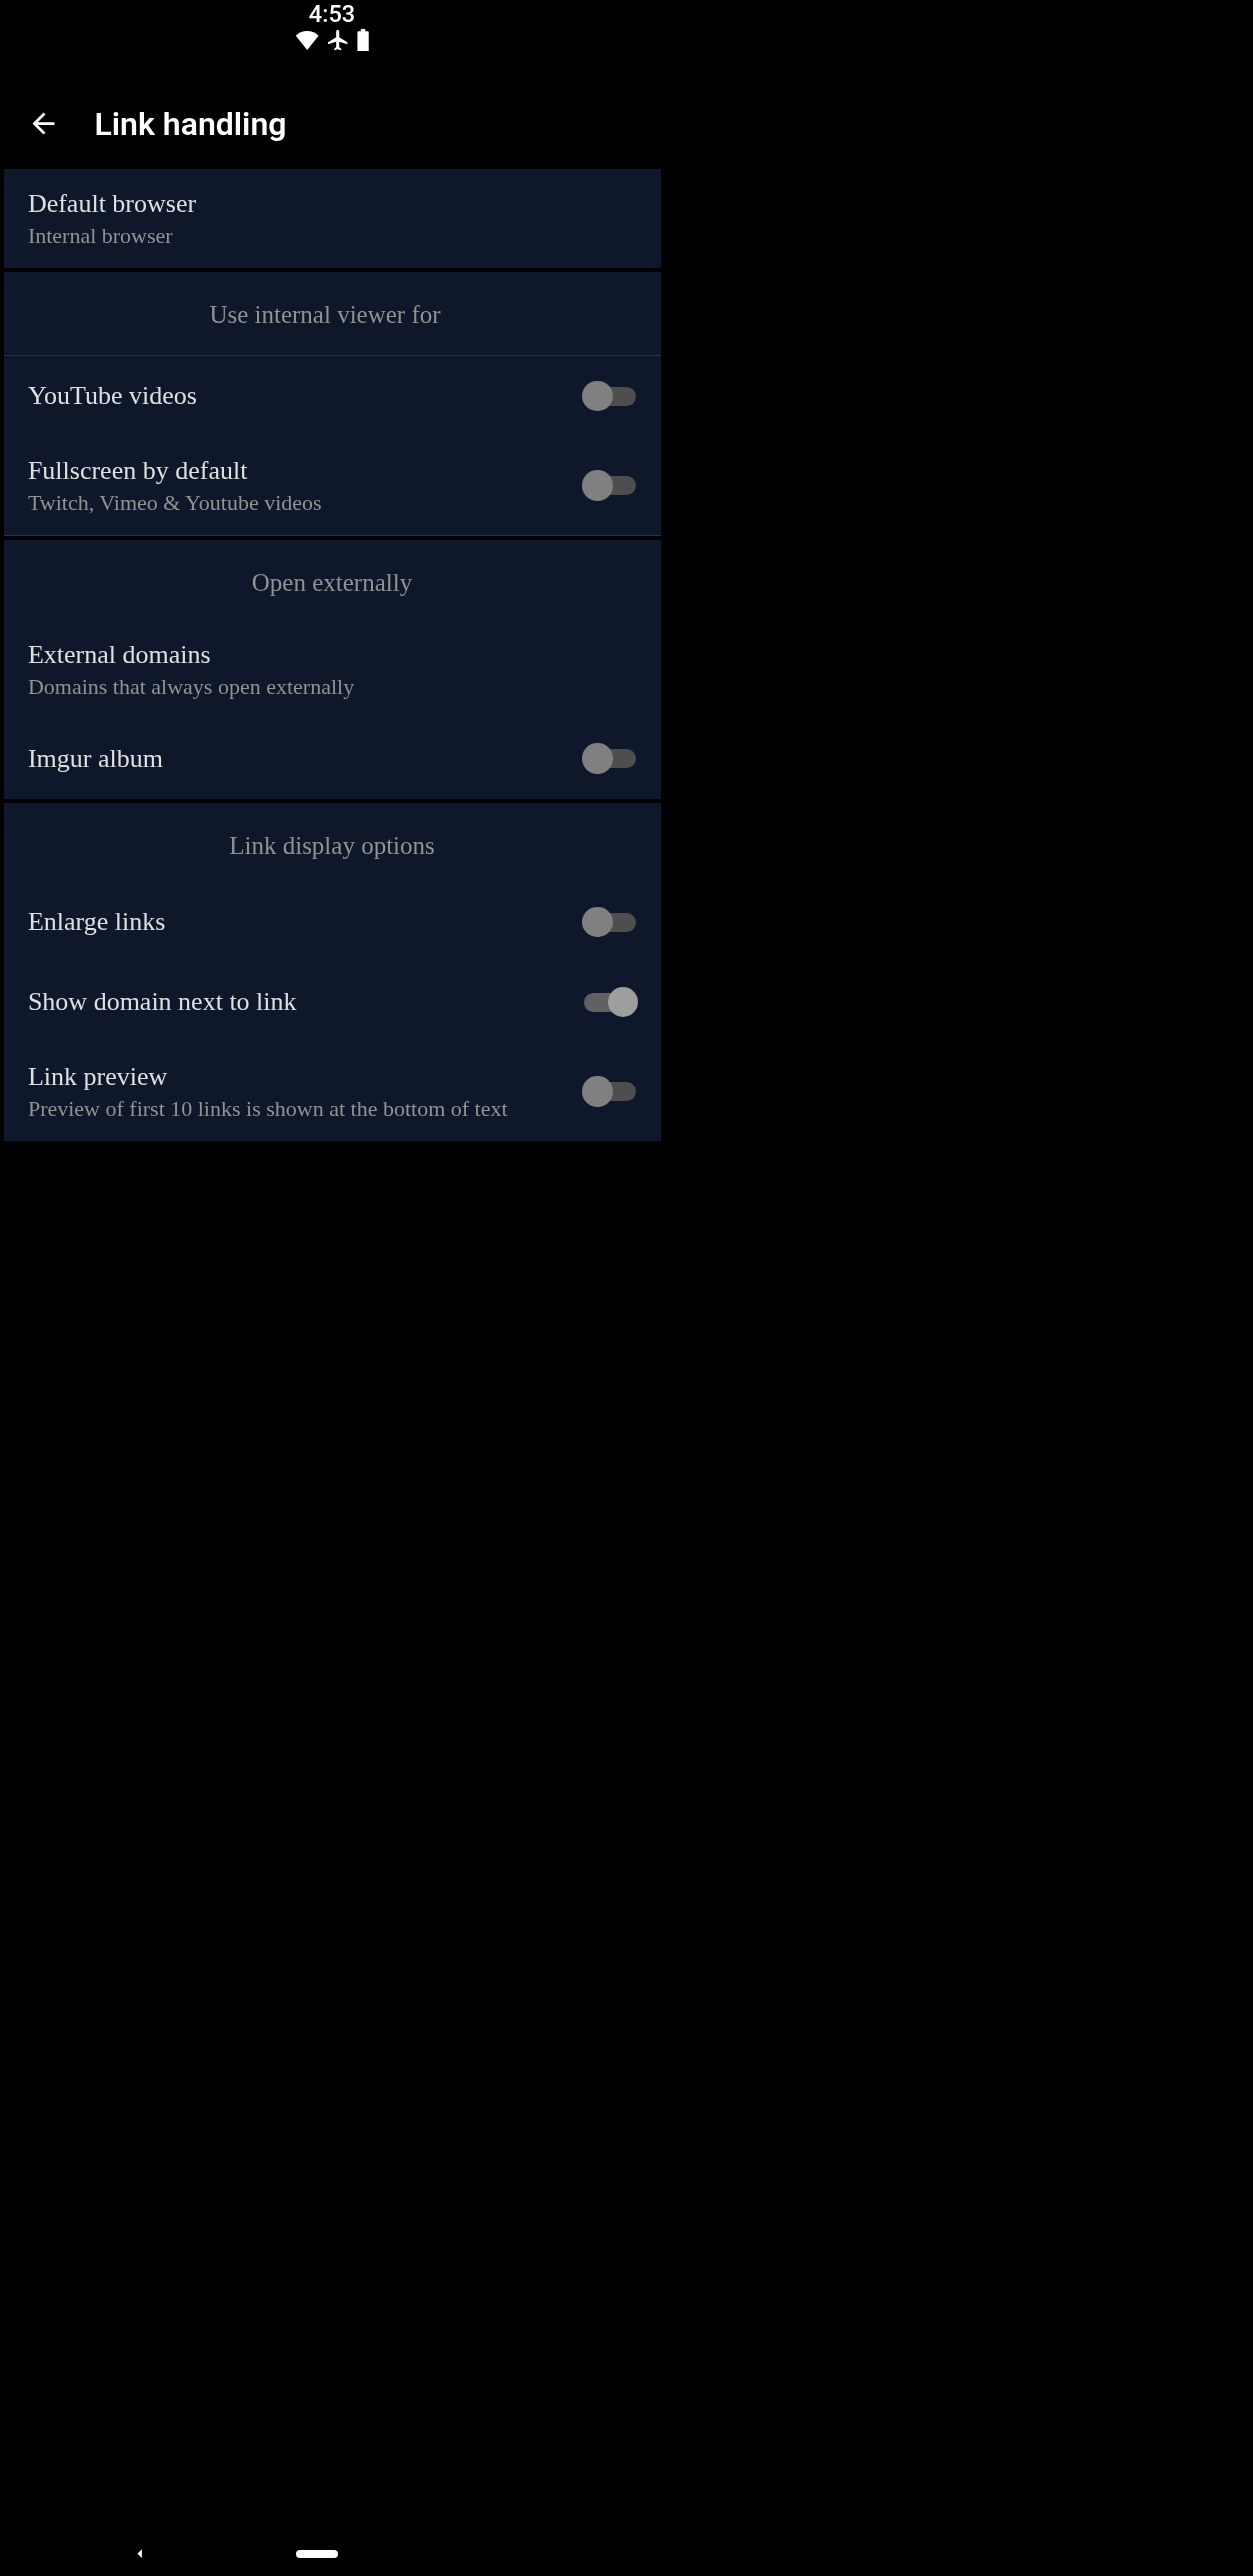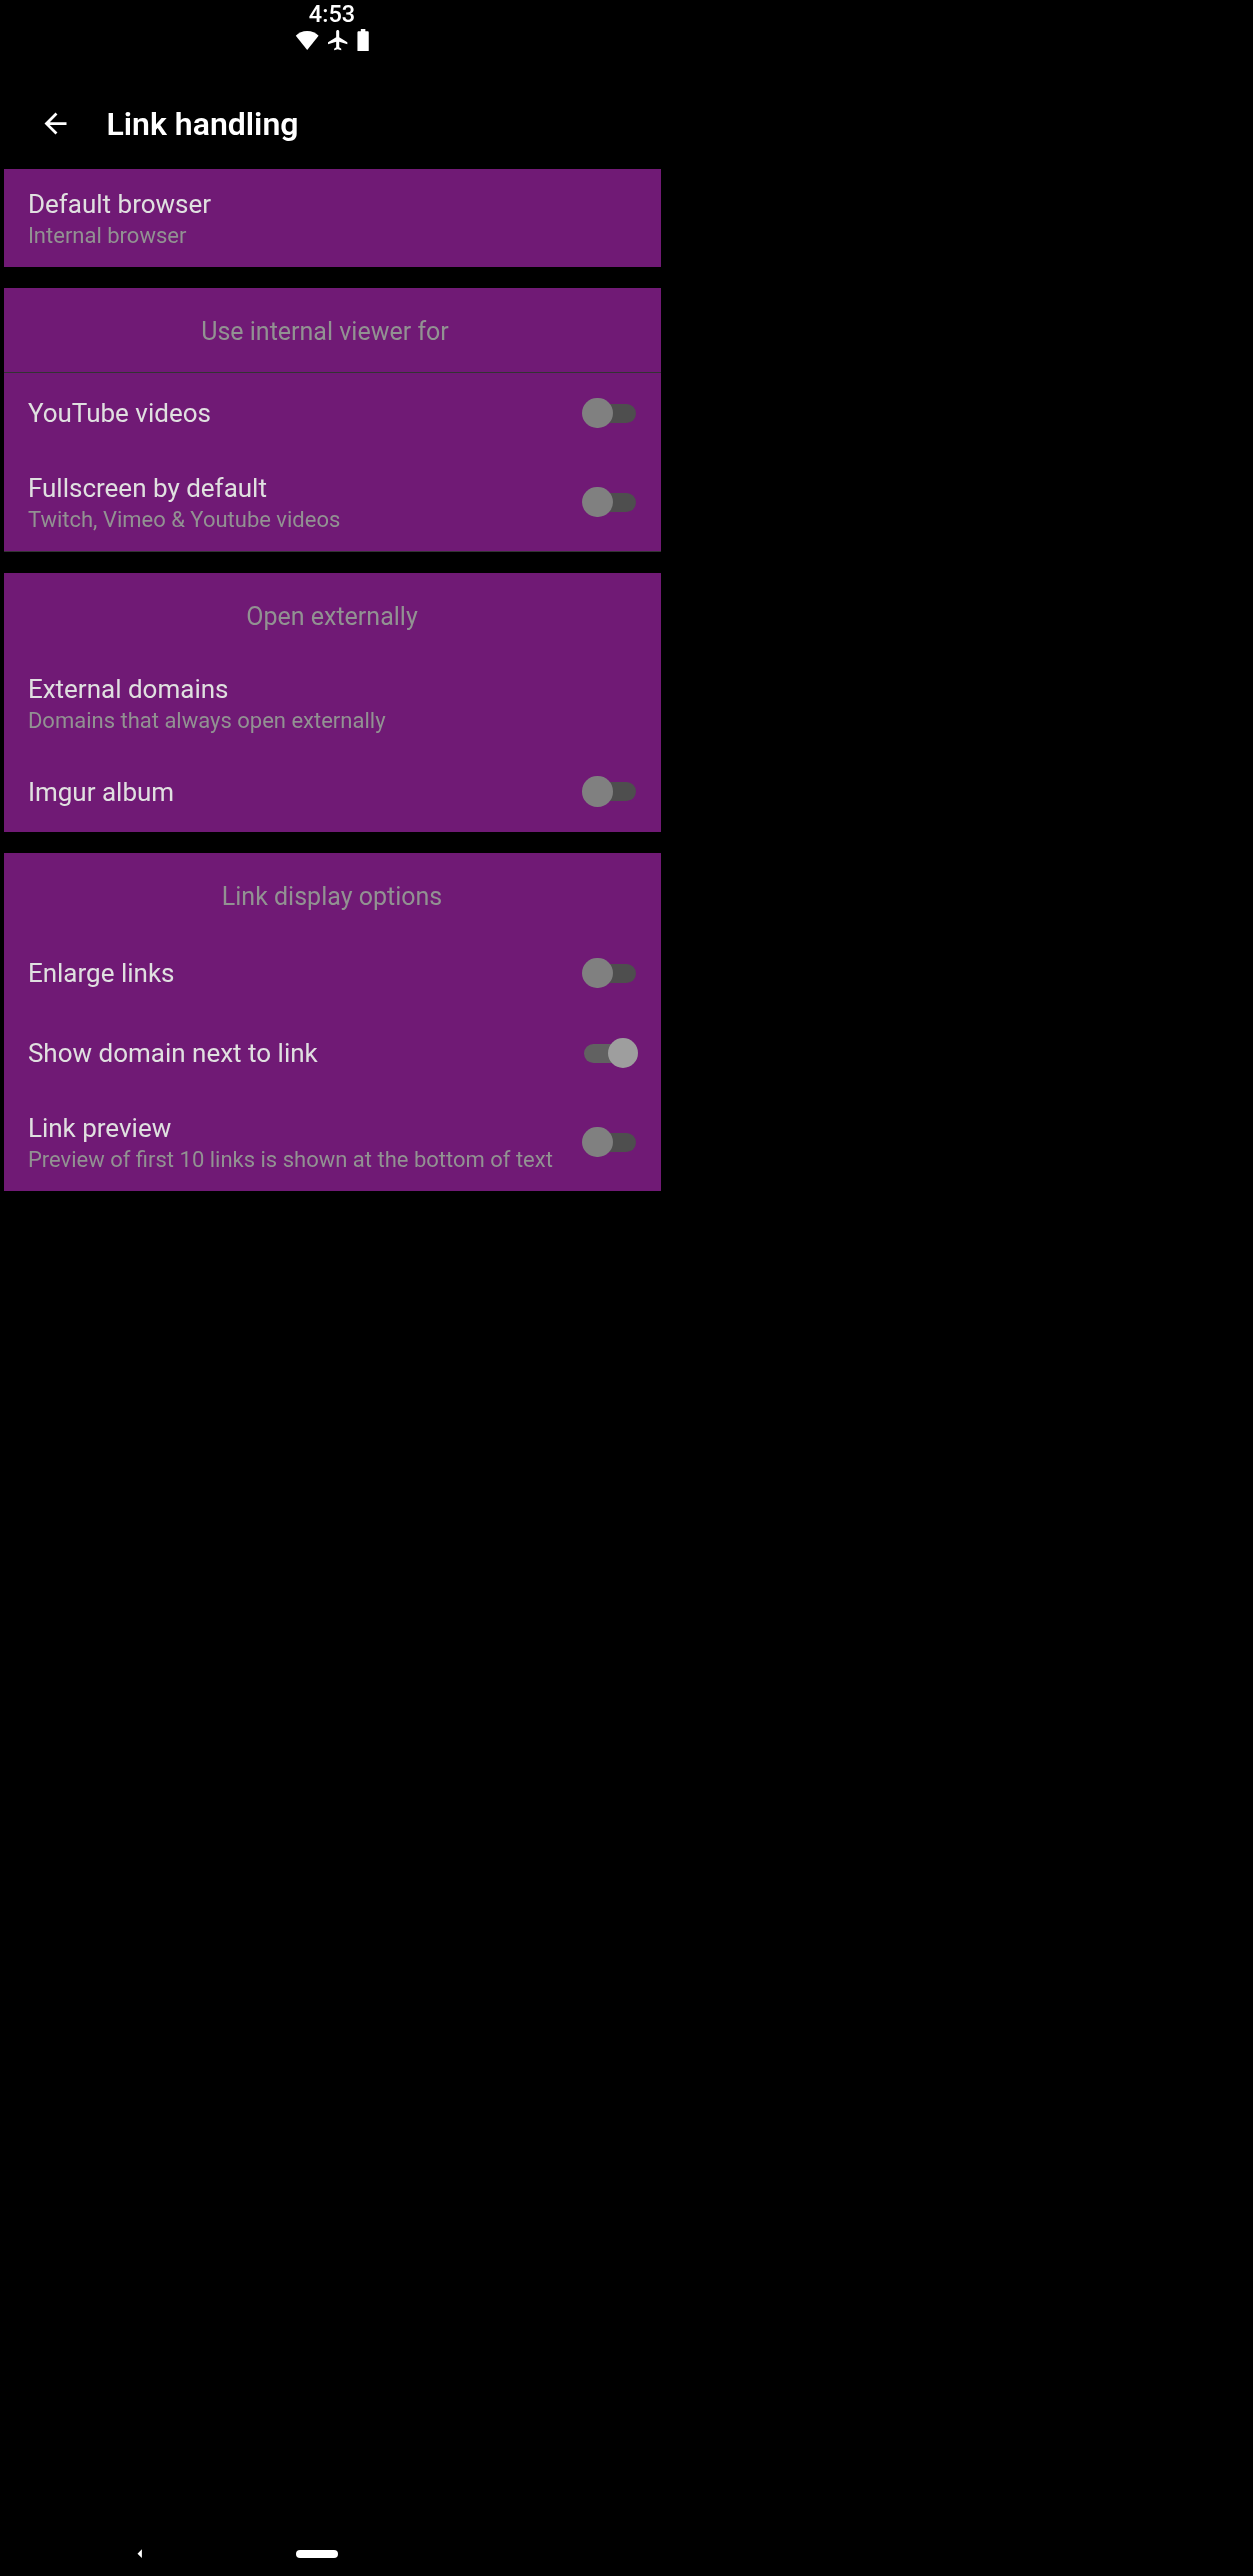--- a/index.html
+++ b/index.html
@@ -35,21 +35,21 @@
       gap: 7px;
     }
     .status-icons svg {
       fill: #ffffff;
     }
     
     .toolbar {
       height: 91px;
       display: flex;
       align-items: center;
-      padding: 0 34px;
+      padding: 0 22px;
       margin-top: 26px;
     }
     .back-button {
       width: 42px;
       height: 42px;
       display: flex;
       align-items: center;
       justify-content: center;
       background: transparent;
       border: none;
@@ -59,22 +59,23 @@
     .page-title {
       font-size: 32px;
       font-weight: 600;
       color: #ffffff;
     }
     
     .settings-container {
       padding: 0 3.5px;
     }
     .settings-section {
-      background: #701a75;
-      margin-bottom: 21px;
+      background: #0f172a;
+      margin-bottom: 4px;
+      font-family: Liberation Serif, serif;
     }
     
     .setting-item {
       display: flex;
       justify-content: space-between;
       align-items: center;
       padding: 19px 24.4px;
       min-height: 80px;
     }
     .setting-text {

